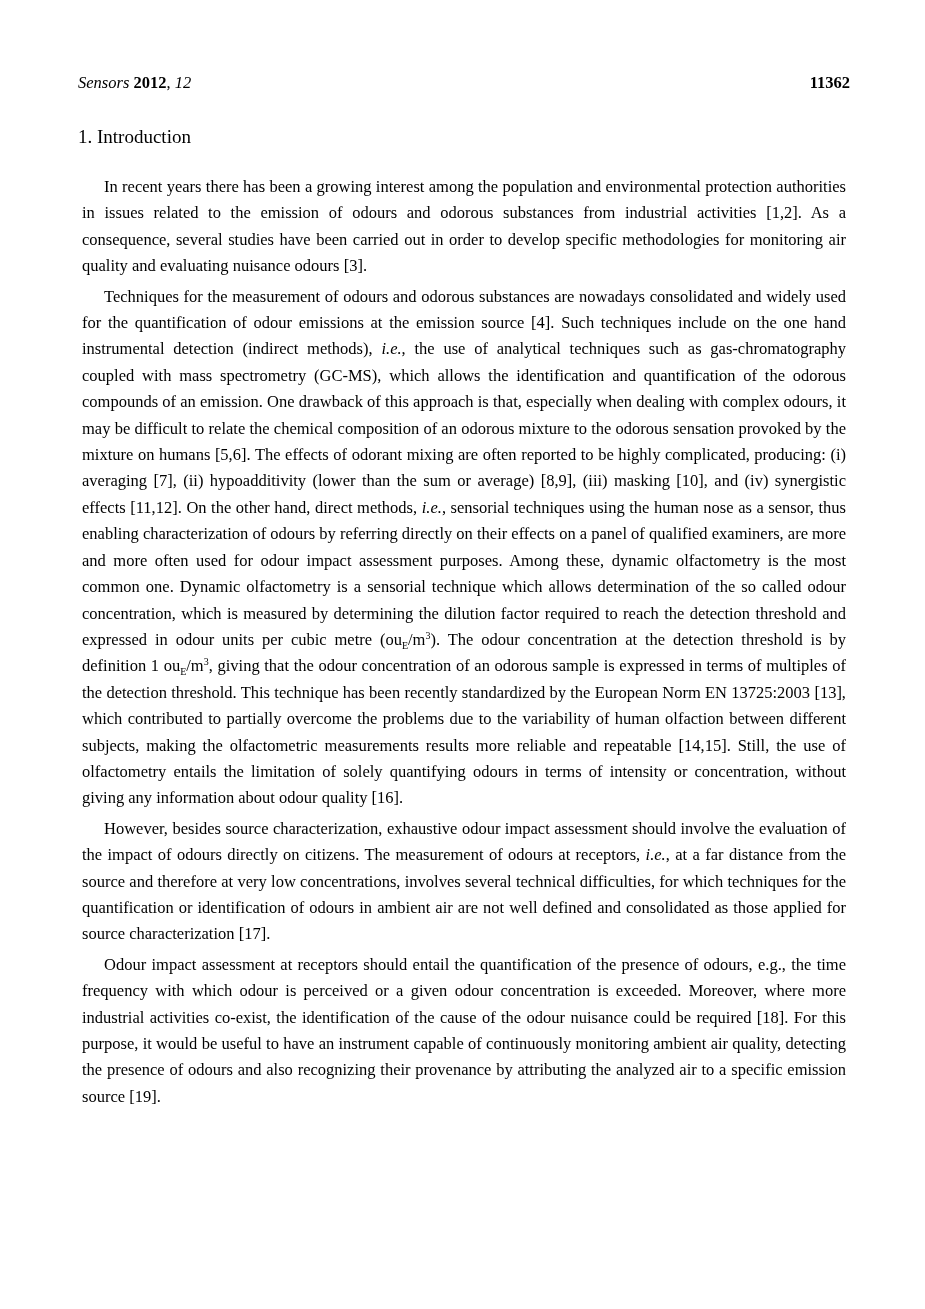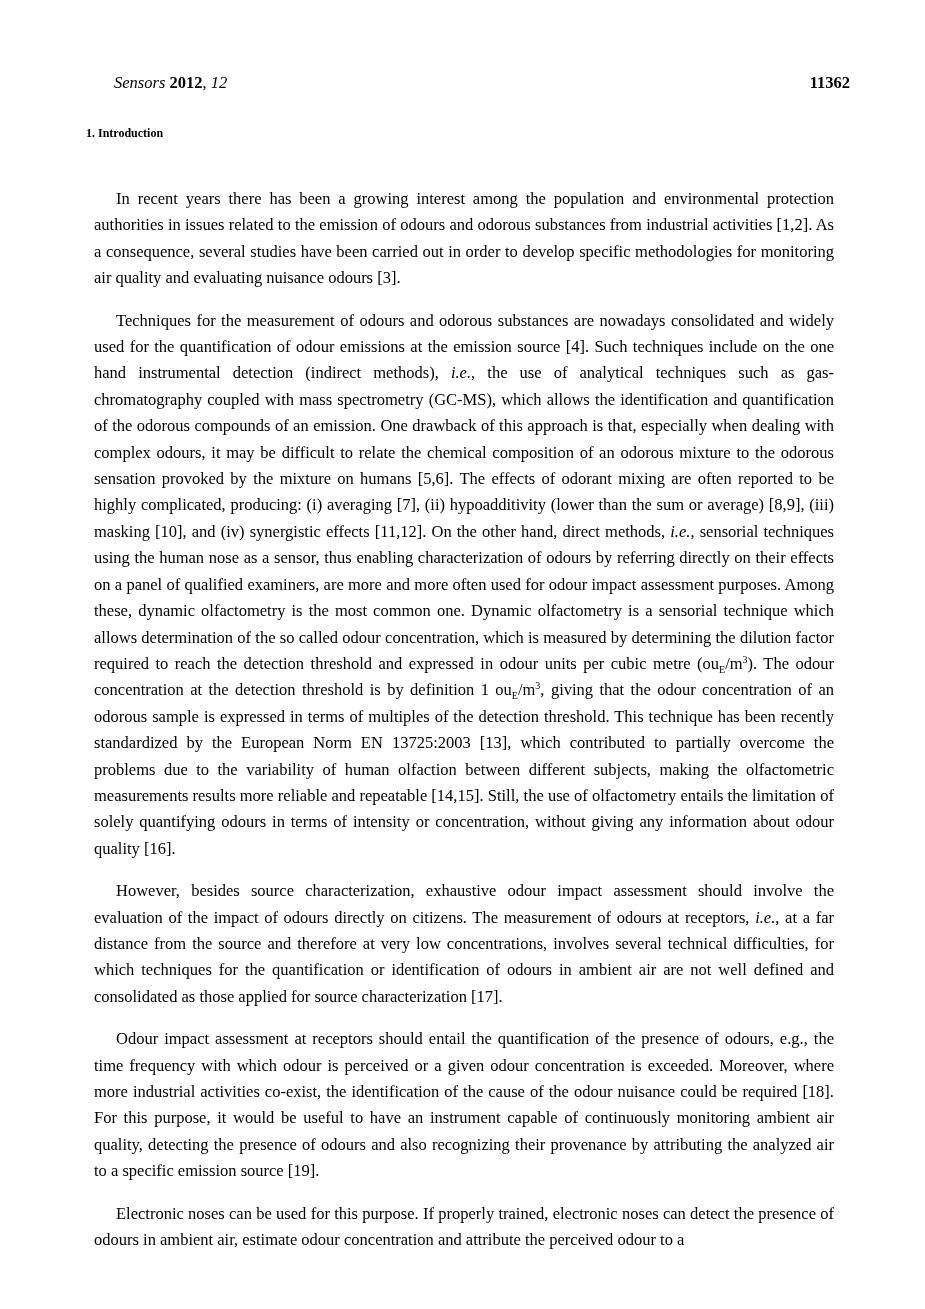--- a/index.html
+++ b/index.html
@@ -1,24 +1,24 @@
 <!DOCTYPE html>
 <html><head>
 <meta charset="utf-8">
 <style>
   html, body { margin: 0; padding: 0; background: #ffffff; }
   body { width: 925px; height: 1309px; position: relative; overflow: hidden;
          font-family: "Liberation Serif", "DejaVu Serif", serif; color: #000; }
   .header { position: absolute; top: 73px; left: 78px; width: 772px; height: 22px;
             font-size: 16.5px; }
-  .journal { position: absolute; left: 0; top: 0; margin-left: 36px; }
+  .journal { position: absolute; left: 0; top: 0; }
   .pagenum { position: absolute; right: 0; top: 0; font-weight: bold; }
-  .section-title { position: absolute; top: 126px; left: 86px; font-size: 12px; font-weight: bold; }
+  .section-title { position: absolute; top: 126px; left: 78px; font-size: 19px; font-weight: normal; }
   .body { position: absolute; top: 170px; left: 78px; width: 772px; }
-  .para { font-size: 16.5px; line-height: 26.4px; text-align: justify; text-indent: 22px; margin: 16px; }
+  .para { font-size: 16.5px; line-height: 26.4px; text-align: justify; text-indent: 22px; margin: 4px; }
   sub, sup { font-size: 10px; line-height: 0; }
 </style>
 </head>
 <body>
 
 <div class="header">
   <span class="journal"><i>Sensors</i> <b>2012</b>, <i>12</i></span>
   <span class="pagenum">11362</span>
 </div>
 
@@ -29,14 +29,13 @@
 
 <div class="body">
   <p class="para">In recent years there has been a growing interest among the population and environmental protection authorities in issues related to the emission of odours and odorous substances from industrial activities [1,2]. As a consequence, several studies have been carried out in order to develop specific methodologies for monitoring air quality and evaluating nuisance odours [3].</p>
 
   <p class="para"><span>Techniques for the measurement of odours and odorous substances are nowadays consolidated and widely used for the quantification of odour emissions at the emission source [4]. Such techniques include on the one hand instrumental detection (indirect methods), </span><i>i.e.</i><span>, the use of analytical techniques such as gas-chromatography coupled with mass spectrometry (GC-MS), which allows the identification and quantification of the odorous compounds of an emission. One drawback of this approach is that, especially when dealing with complex odours, it may be difficult to relate the chemical composition of an odorous mixture to the odorous sensation provoked by the mixture on humans [5,6]. The effects of odorant mixing are often reported to be highly complicated, producing: (i) averaging [7], (ii) hypoadditivity (lower than the sum or average) [8,9], (iii) masking [10], and (iv) synergistic effects [11,12]. On the other hand, direct methods, </span><i>i.e.</i><span>, sensorial techniques using the human nose as a sensor, thus enabling characterization of odours by referring directly on their effects on a panel of qualified examiners, are more and more often used for odour impact assessment purposes. Among these, dynamic olfactometry is the most common one. Dynamic olfactometry is a sensorial technique which allows determination of the so called odour concentration, which is measured by determining the dilution factor required to reach the detection threshold and expressed in odour units per cubic metre (ou</span><sub>E</sub><span>/m</span><sup>3</sup><span>). The odour concentration at the detection threshold is by definition 1 ou</span><sub>E</sub><span>/m</span><sup>3</sup><span>, giving that the odour concentration of an odorous sample is expressed in terms of multiples of the detection threshold. This technique has been recently standardized by the European Norm EN 13725:2003 [13], which contributed to partially overcome the problems due to the variability of human olfaction between different subjects, making the olfactometric measurements results more reliable and repeatable [14,15]. Still, the use of olfactometry entails the limitation of solely quantifying odours in terms of intensity or concentration, without giving any information about odour quality [16].</span></p>
 
   <p class="para"><span>However, besides source characterization, exhaustive odour impact assessment should involve the evaluation of the impact of odours directly on citizens. The measurement of odours at receptors, </span><i>i.e.</i><span>, at a far distance from the source and therefore at very low concentrations, involves several technical difficulties, for which techniques for the quantification or identification of odours in ambient air are not well defined and consolidated as those applied for source characterization [17].</span></p>
 
   <p class="para">Odour impact assessment at receptors should entail the quantification of the presence of odours, e.g., the time frequency with which odour is perceived or a given odour concentration is exceeded. Moreover, where more industrial activities co-exist, the identification of the cause of the odour nuisance could be required [18]. For this purpose, it would be useful to have an instrument capable of continuously monitoring ambient air quality, detecting the presence of odours and also recognizing their provenance by attributing the analyzed air to a specific emission source [19].</p>
 
-  <p class="para">Electronic noses can be used for this purpose. If properly trained, electronic noses can detect the presence of odours in ambient air, estimate odour concentration and attribute the perceived odour to a</p>
 </div>
 
 </body></html>

